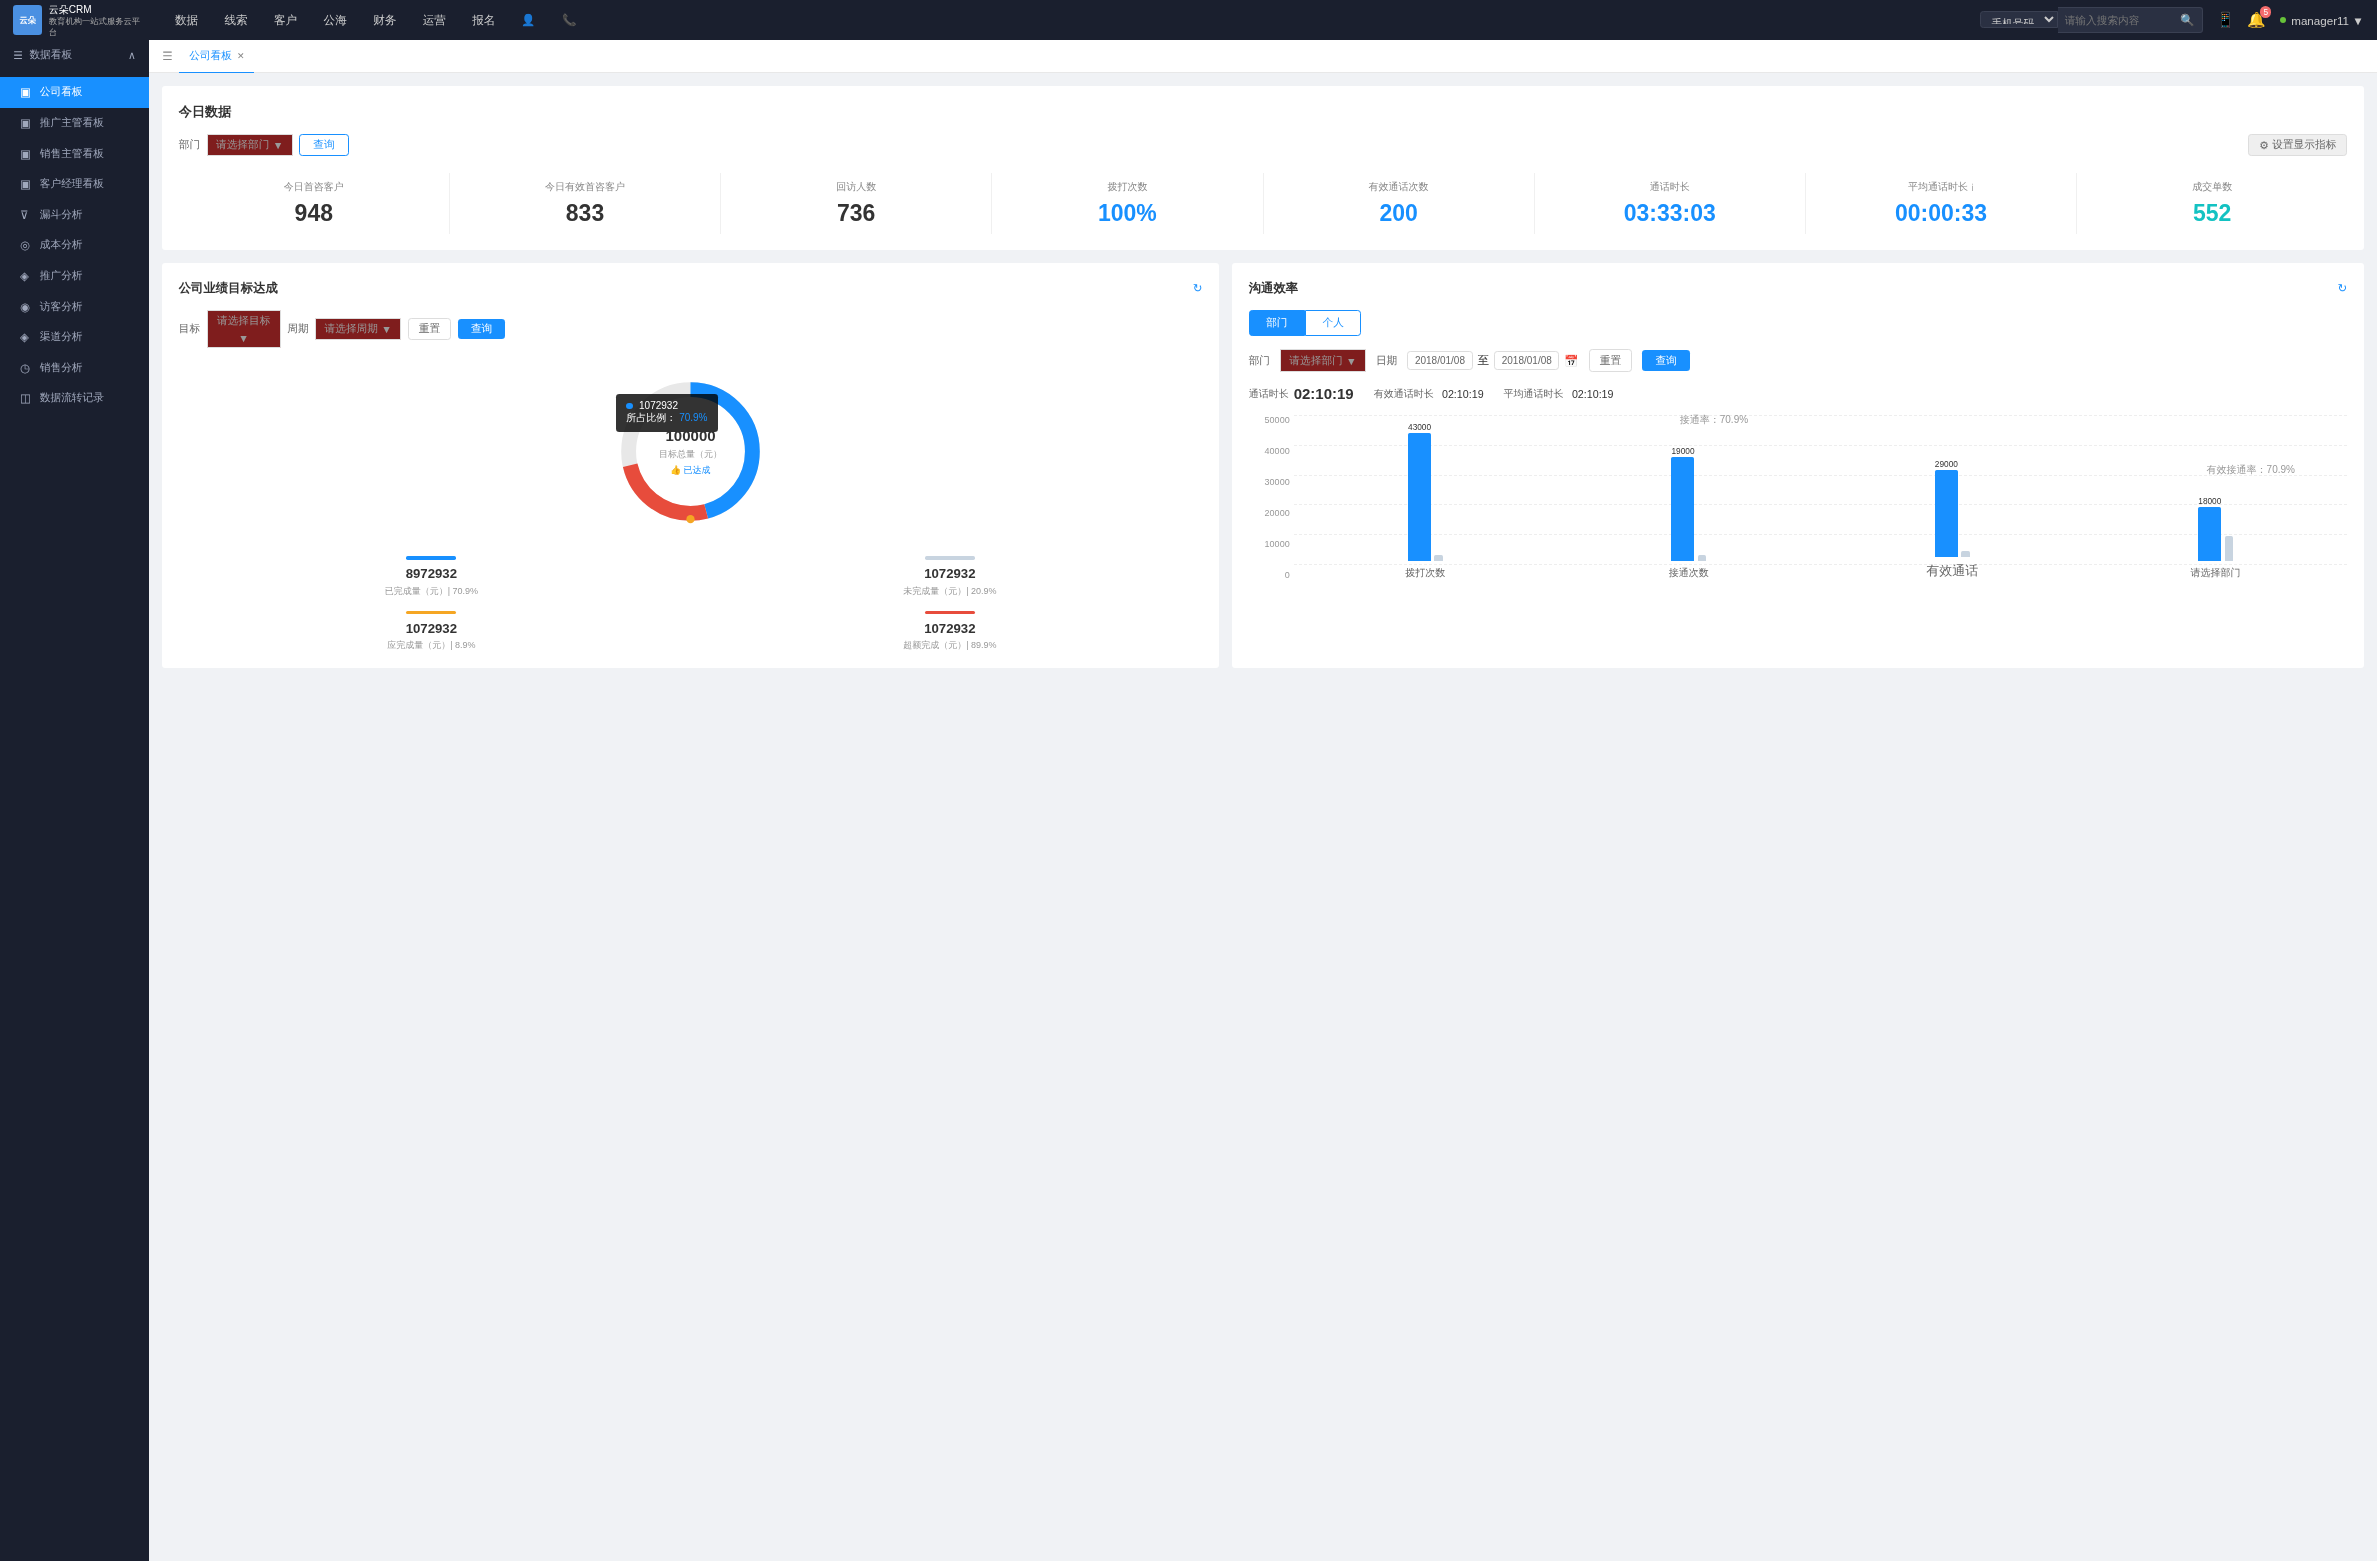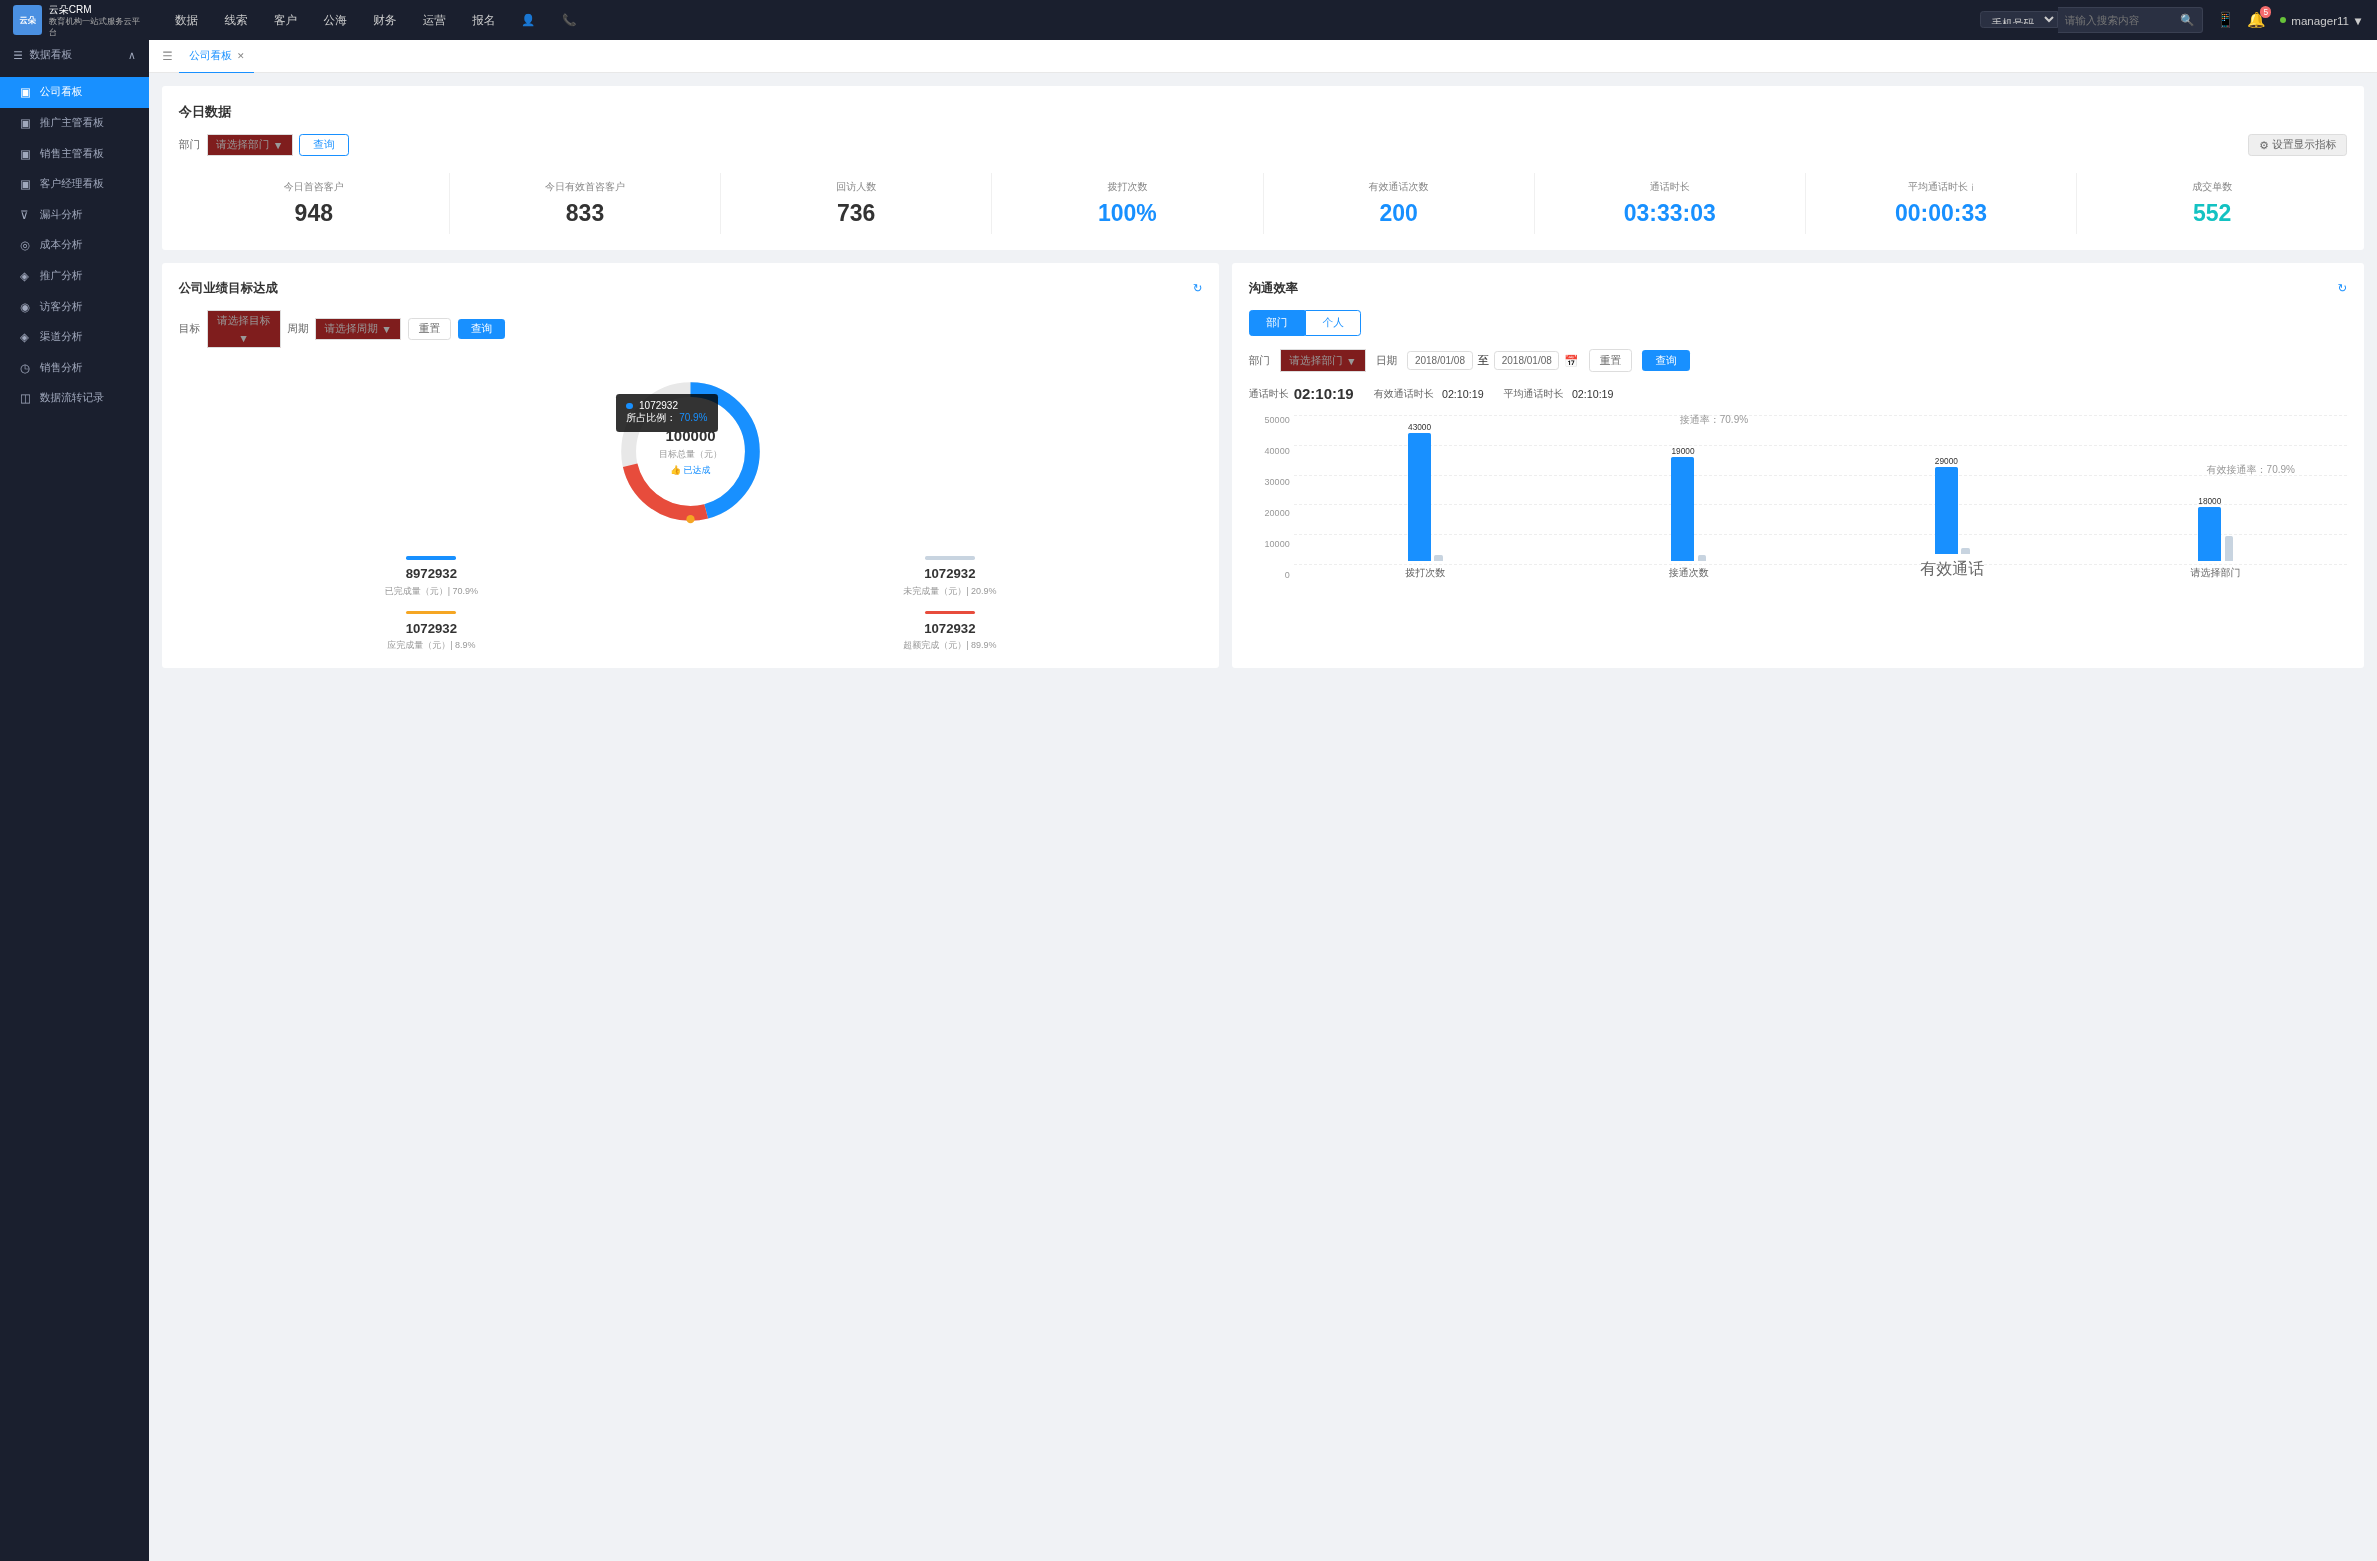--- a/index.html
+++ b/index.html
@@ -445,21 +445,21 @@
               </div>
 
               <div style="flex:1;display:flex;flex-direction:column;align-items:center;justify-content:flex-end;height:165px;position:relative;">
                 <div style="display:flex;align-items:flex-end;gap:3.3px;">
                   <div style="position:relative;">
                     <div style="font-size:8.3px;color:#333;text-align:center;margin-bottom:1.7px;">29000</div>
                     <div style="width:23px;height:87px;background:#1890ff;border-radius:1.7px 1.7px 0 0;"></div>
                   </div>
                   <div style="width:8.3px;height:6.6px;background:#c8d4e0;border-radius:1.7px 1.7px 0 0;"></div>
                 </div>
-                <div style="font-size:16px;color:#666;text-align:center;margin-top:5px;">有效通话</div>
+                <div style="font-size:13px;color:#666;text-align:center;margin-top:5px;">有效通话</div>
               </div>
 
               <div style="flex:1;display:flex;flex-direction:column;align-items:center;justify-content:flex-end;height:165px;position:relative;">
                 <div style="display:flex;align-items:flex-end;gap:3.3px;position:relative;">
                   <div style="position:absolute;top:-33px;left:8.3px;font-size:10px;color:#999;white-space:nowrap;">有效接通率：70.9%</div>
                   <div style="position:relative;">
                     <div style="font-size:8.3px;color:#333;text-align:center;margin-bottom:1.7px;">18000</div>
                     <div style="width:23px;height:54px;background:#1890ff;border-radius:1.7px 1.7px 0 0;"></div>
                   </div>
                   <div style="width:8.3px;height:25px;background:#c8d4e0;border-radius:1.7px 1.7px 0 0;"></div>

